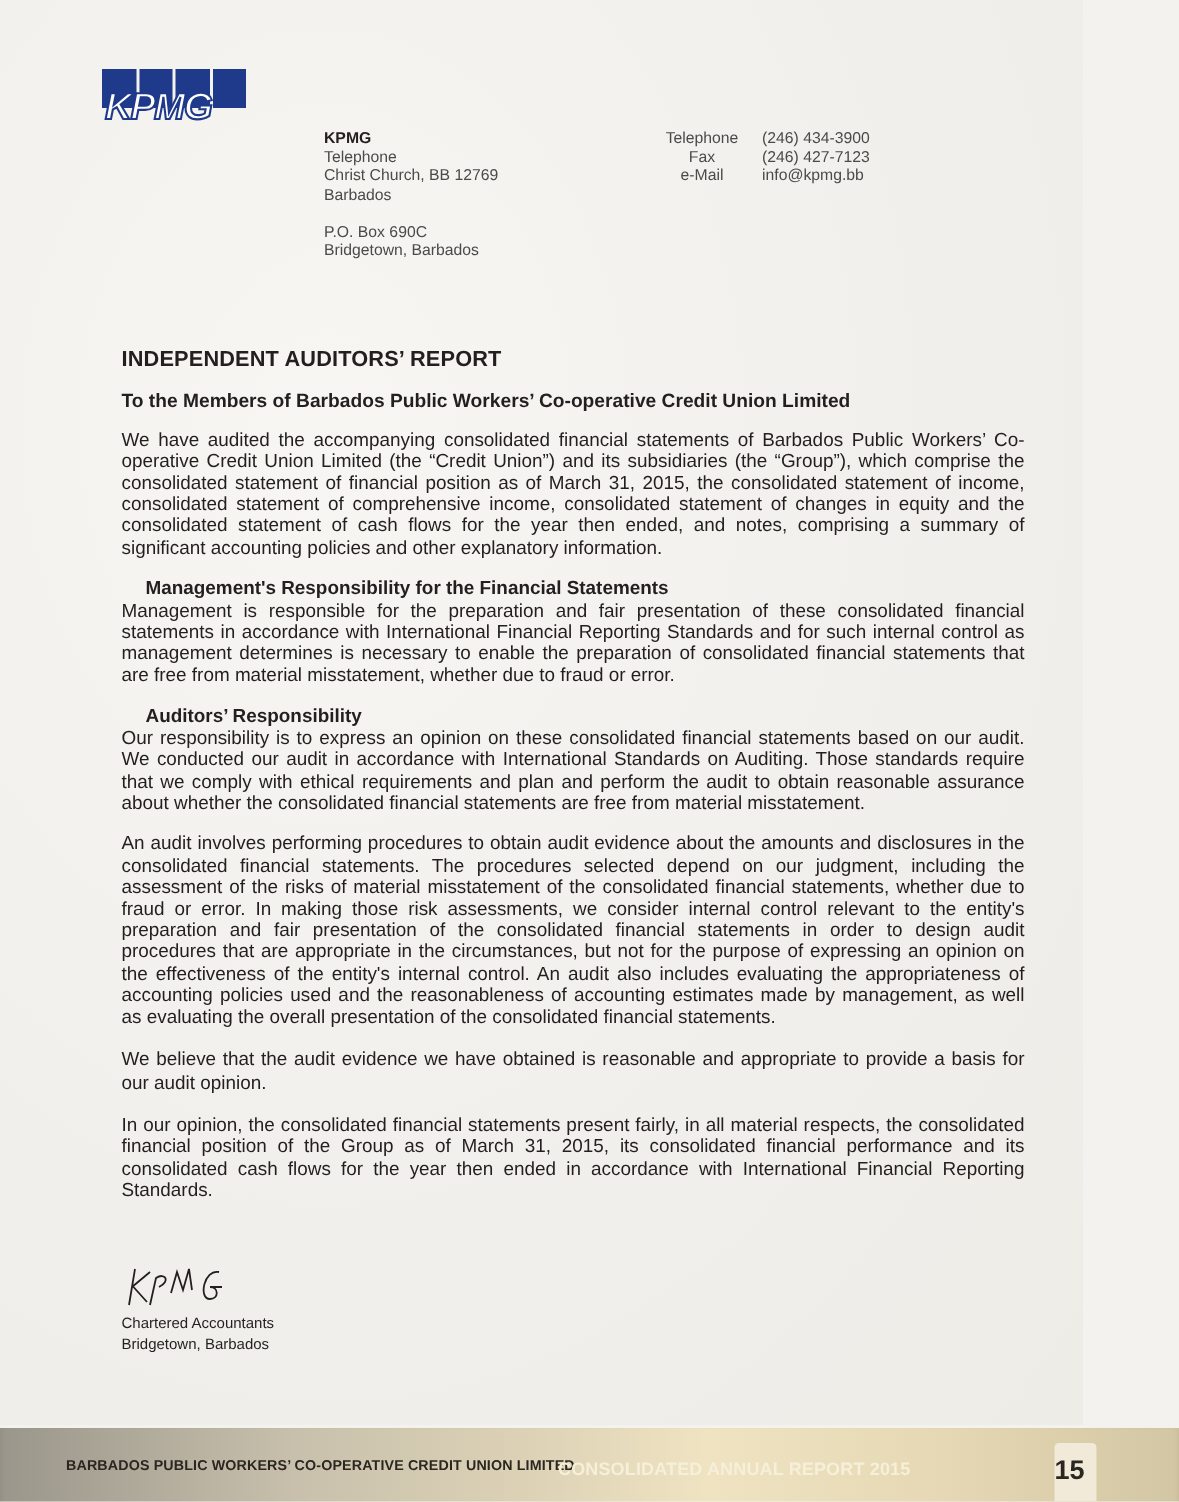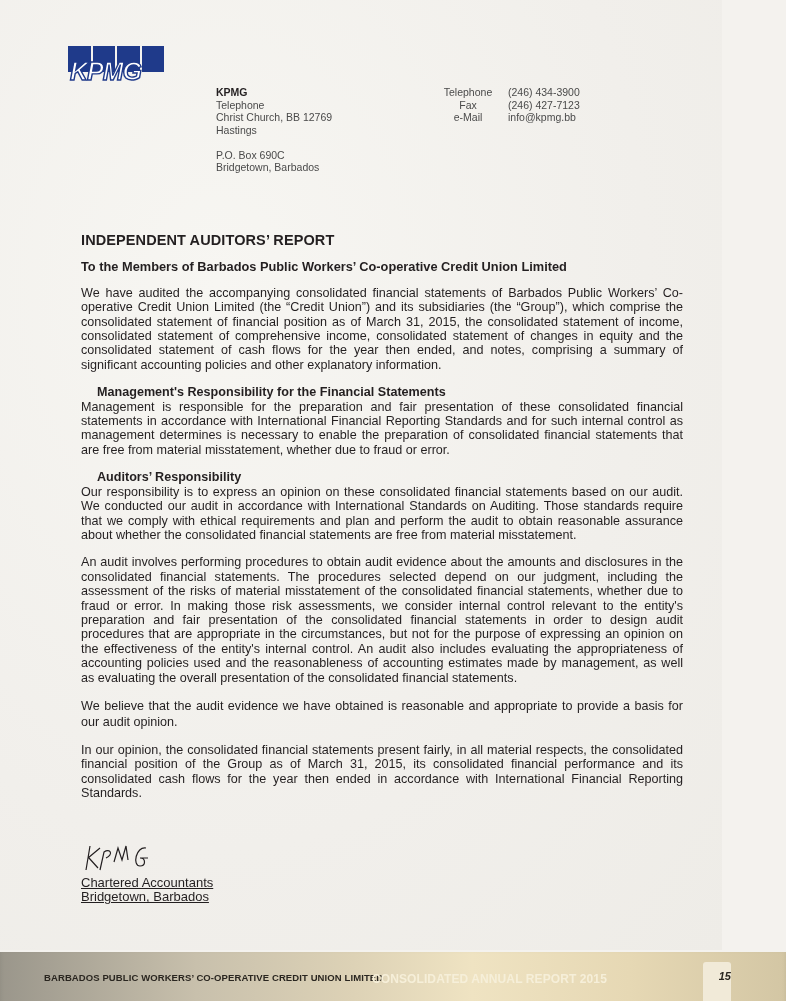--- a/index.html
+++ b/index.html
@@ -46,39 +46,39 @@
     h3 {
       font-size: 12.6px; font-weight: bold; margin: 0; padding-left: 16px;
     }
     p { margin: 0 0 13px 0; text-align: justify; text-align-last: left; }
     .section { margin-bottom: 0; }
     .sig {
       position: absolute; left: 80px; top: 840px;
     }
     .sig svg { display: block; }
     .sig-lines {
-      position: absolute; left: 81px; top: 876px; font-size: 13px; line-height: 14.4px; text-decoration: underline;
+      position: absolute; left: 81px; top: 876px; font-size: 10px; line-height: 14.4px;
     }
     .footer {
       position: absolute; left: 0; top: 952px; width: 786px; height: 63px;
       background: linear-gradient(90deg, #9a968b 0%, #c8c0ac 25%, #ddd2b6 45%, #efe3c2 60%, #e6d8b4 80%, #d3c6a4 100%);
       box-shadow: 0 -2px 4px rgba(0,0,0,0.08) inset;
     }
     .footer .org {
       position: absolute; left: 44px; top: 20px; font-size: 9.5px; font-weight: bold; color: #2a2620; letter-spacing: 0.1px;
     }
     .footer .rpt {
       position: absolute; left: 372px; top: 20px; font-size: 12px; font-weight: bold; color: #f6efd9; letter-spacing: 0.1px;
     }
     .footer .pagebox {
       position: absolute; left: 703px; top: 10px; width: 28px; height: 39px;
       background: #f1ead8; border-radius: 3px 3px 0 0;
     }
     .footer .pagenum {
-      position: absolute; left: 0; right: 0; top: 8px; text-align: right; font-size: 11px; font-weight: bold; color: #2a2620; font-style: italic;
+      position: absolute; left: 0; right: 0; top: 8px; text-align: left; font-size: 18px; font-weight: bold; color: #2a2620;
     }
   </style>
 </head>
 <body>
 
 <div class="page">
 
   <div class="logo">
     <div class="bars">
         <span></span>
@@ -86,21 +86,21 @@
         <span></span>
         <span></span>
       </div>
     <div class="word">KPMG</div>
   </div>
 
   <div class="addr">
     <div class="firm">KPMG</div>
     <div>Telephone</div>
     <div>Christ Church, BB 12769</div>
-    <div>Hastings</div>
+    <div>Barbados</div>
     <div class="gap"></div>
     <div>P.O. Box 690C</div>
     <div>Bridgetown, Barbados</div>
   </div>
 
   <div class="contact">
     <div class="row">
       <span class="lbl">Telephone</span>
       <span>(246) 434-3900</span>
     </div>

